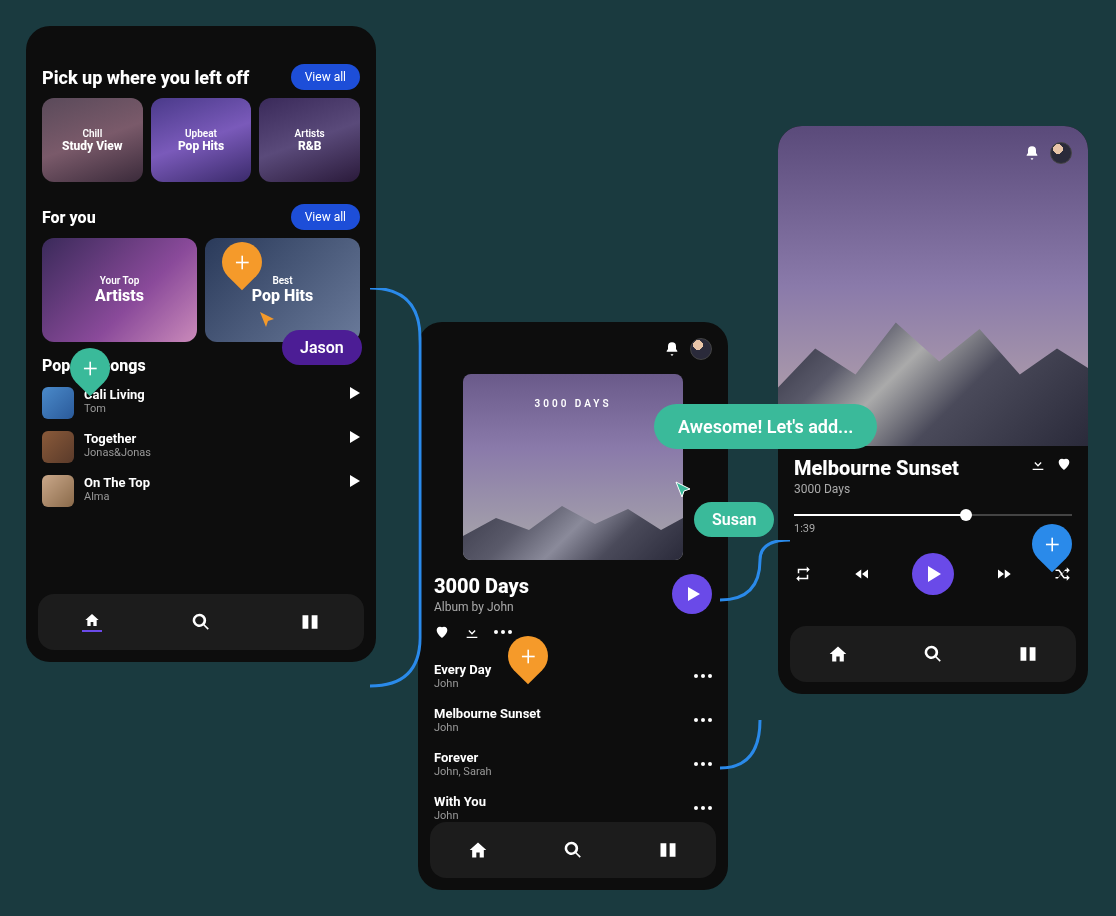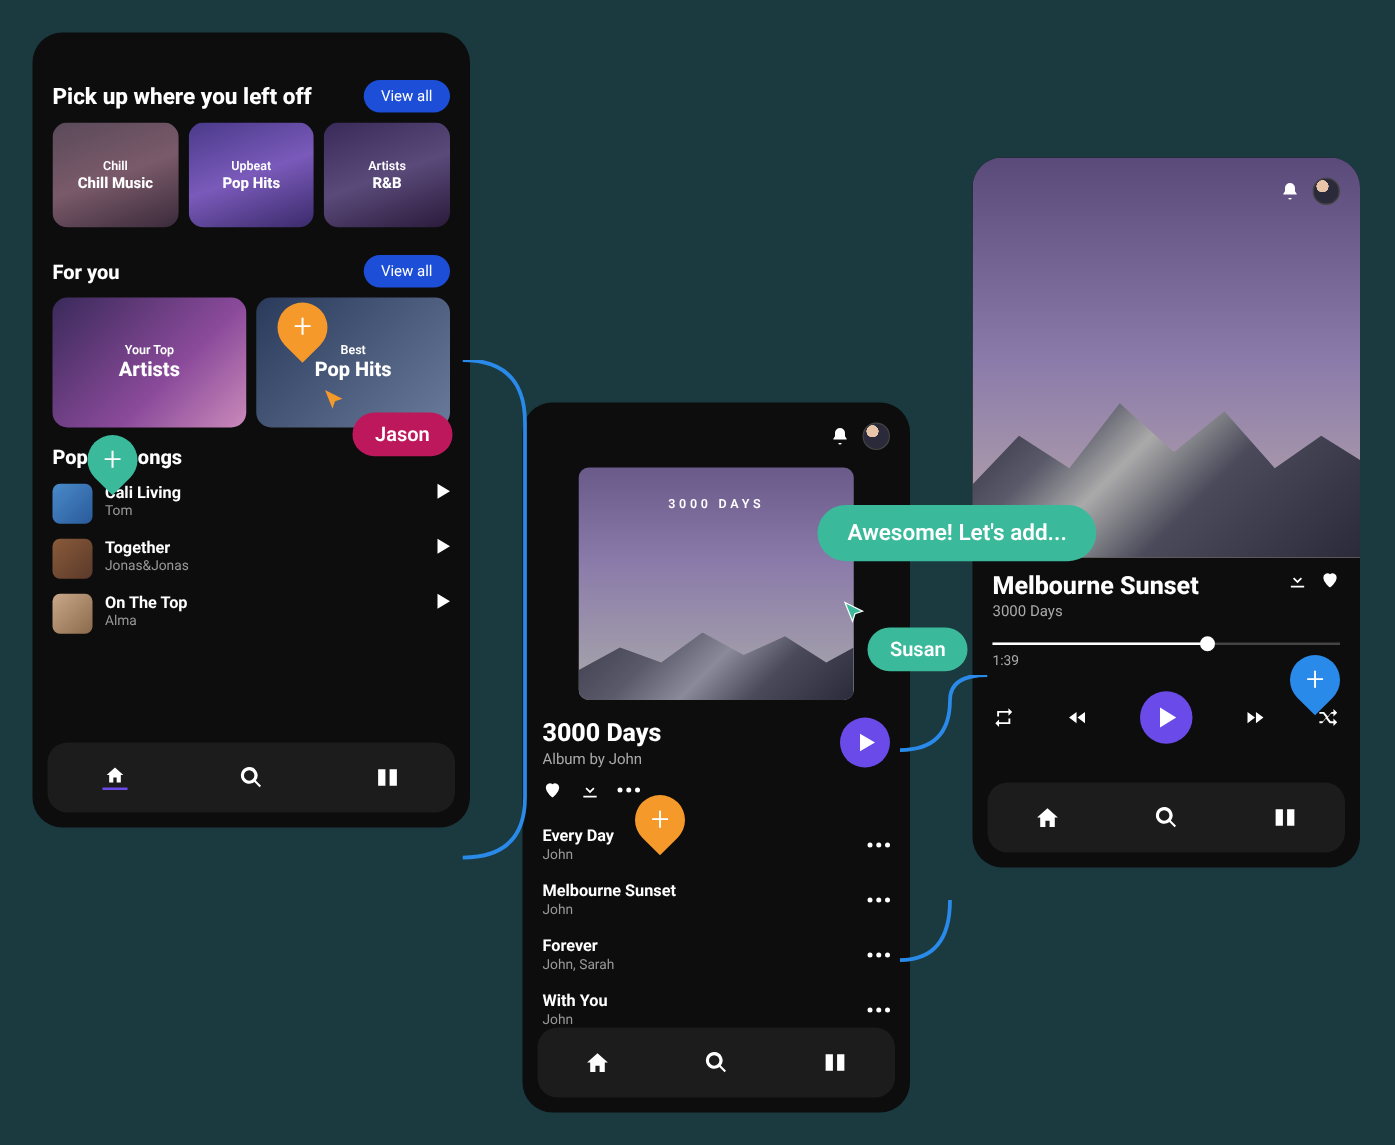--- a/index.html
+++ b/index.html
@@ -86,21 +86,21 @@
 
 
 .cursor-pin { position:absolute; width:40px; height:40px; border-radius:50% 50% 50% 0; transform:rotate(-45deg); display:flex; align-items:center; justify-content:center; z-index:10; }
 .cursor-pin.orange { background:#f59a2a; }
 .cursor-pin.teal { background:#3aba9a; }
 .cursor-pin.blue { background:#2a8aea; }
 .cursor-pin svg, .cursor-pin .plus { transform:rotate(45deg); }
 .plus { color:#fff; font-size:26px; font-weight:300; }
 .arrow-cursor { position:absolute; z-index:11; }
 .bubble { position:absolute; padding:8px 18px; border-radius:20px; color:#fff; font-size:16px; font-weight:600; z-index:11; }
-.bubble.orange { background:#be185d; }
+.bubble.orange { background:#4c1d95; }
 .bubble.teal { background:#3aba9a; }
 .bubble.teal-lg { background:#3aba9a; font-size:18px; padding:12px 24px; border-radius:26px; }
 </style>
 </head>
 <body>
 
 <svg style="position:absolute;left:370px;top:288px;z-index:1" width="60" height="400">
   <path d="M 0 0 Q 50 0 50 50 L 50 350 Q 50 398 0 398" stroke="#2a8aea" stroke-width="3" fill="none"></path>
 </svg>
 <svg style="position:absolute;left:720px;top:540px;z-index:1" width="70" height="250">
@@ -110,21 +110,21 @@
 <div class="phone phone1">
 
   <div class="section-row">
     <div class="section-title">Pick up where you left off</div>
     <button class="viewall-btn">View all</button>
   </div>
   <div class="card-row">
     <div class="card3">
         <div class="bg bg-chill"></div>
         <div class="card3-sub">Chill</div>
-        <div class="card3-title">Chill Music</div>
+        <div class="card3-title">Study View</div>
       </div>
     <div class="card3">
         <div class="bg bg-upbeat"></div>
         <div class="card3-sub">Upbeat</div>
         <div class="card3-title">Pop Hits</div>
       </div>
     <div class="card3">
         <div class="bg bg-weekend"></div>
         <div class="card3-sub">Artists</div>
         <div class="card3-title">R&amp;B</div>

